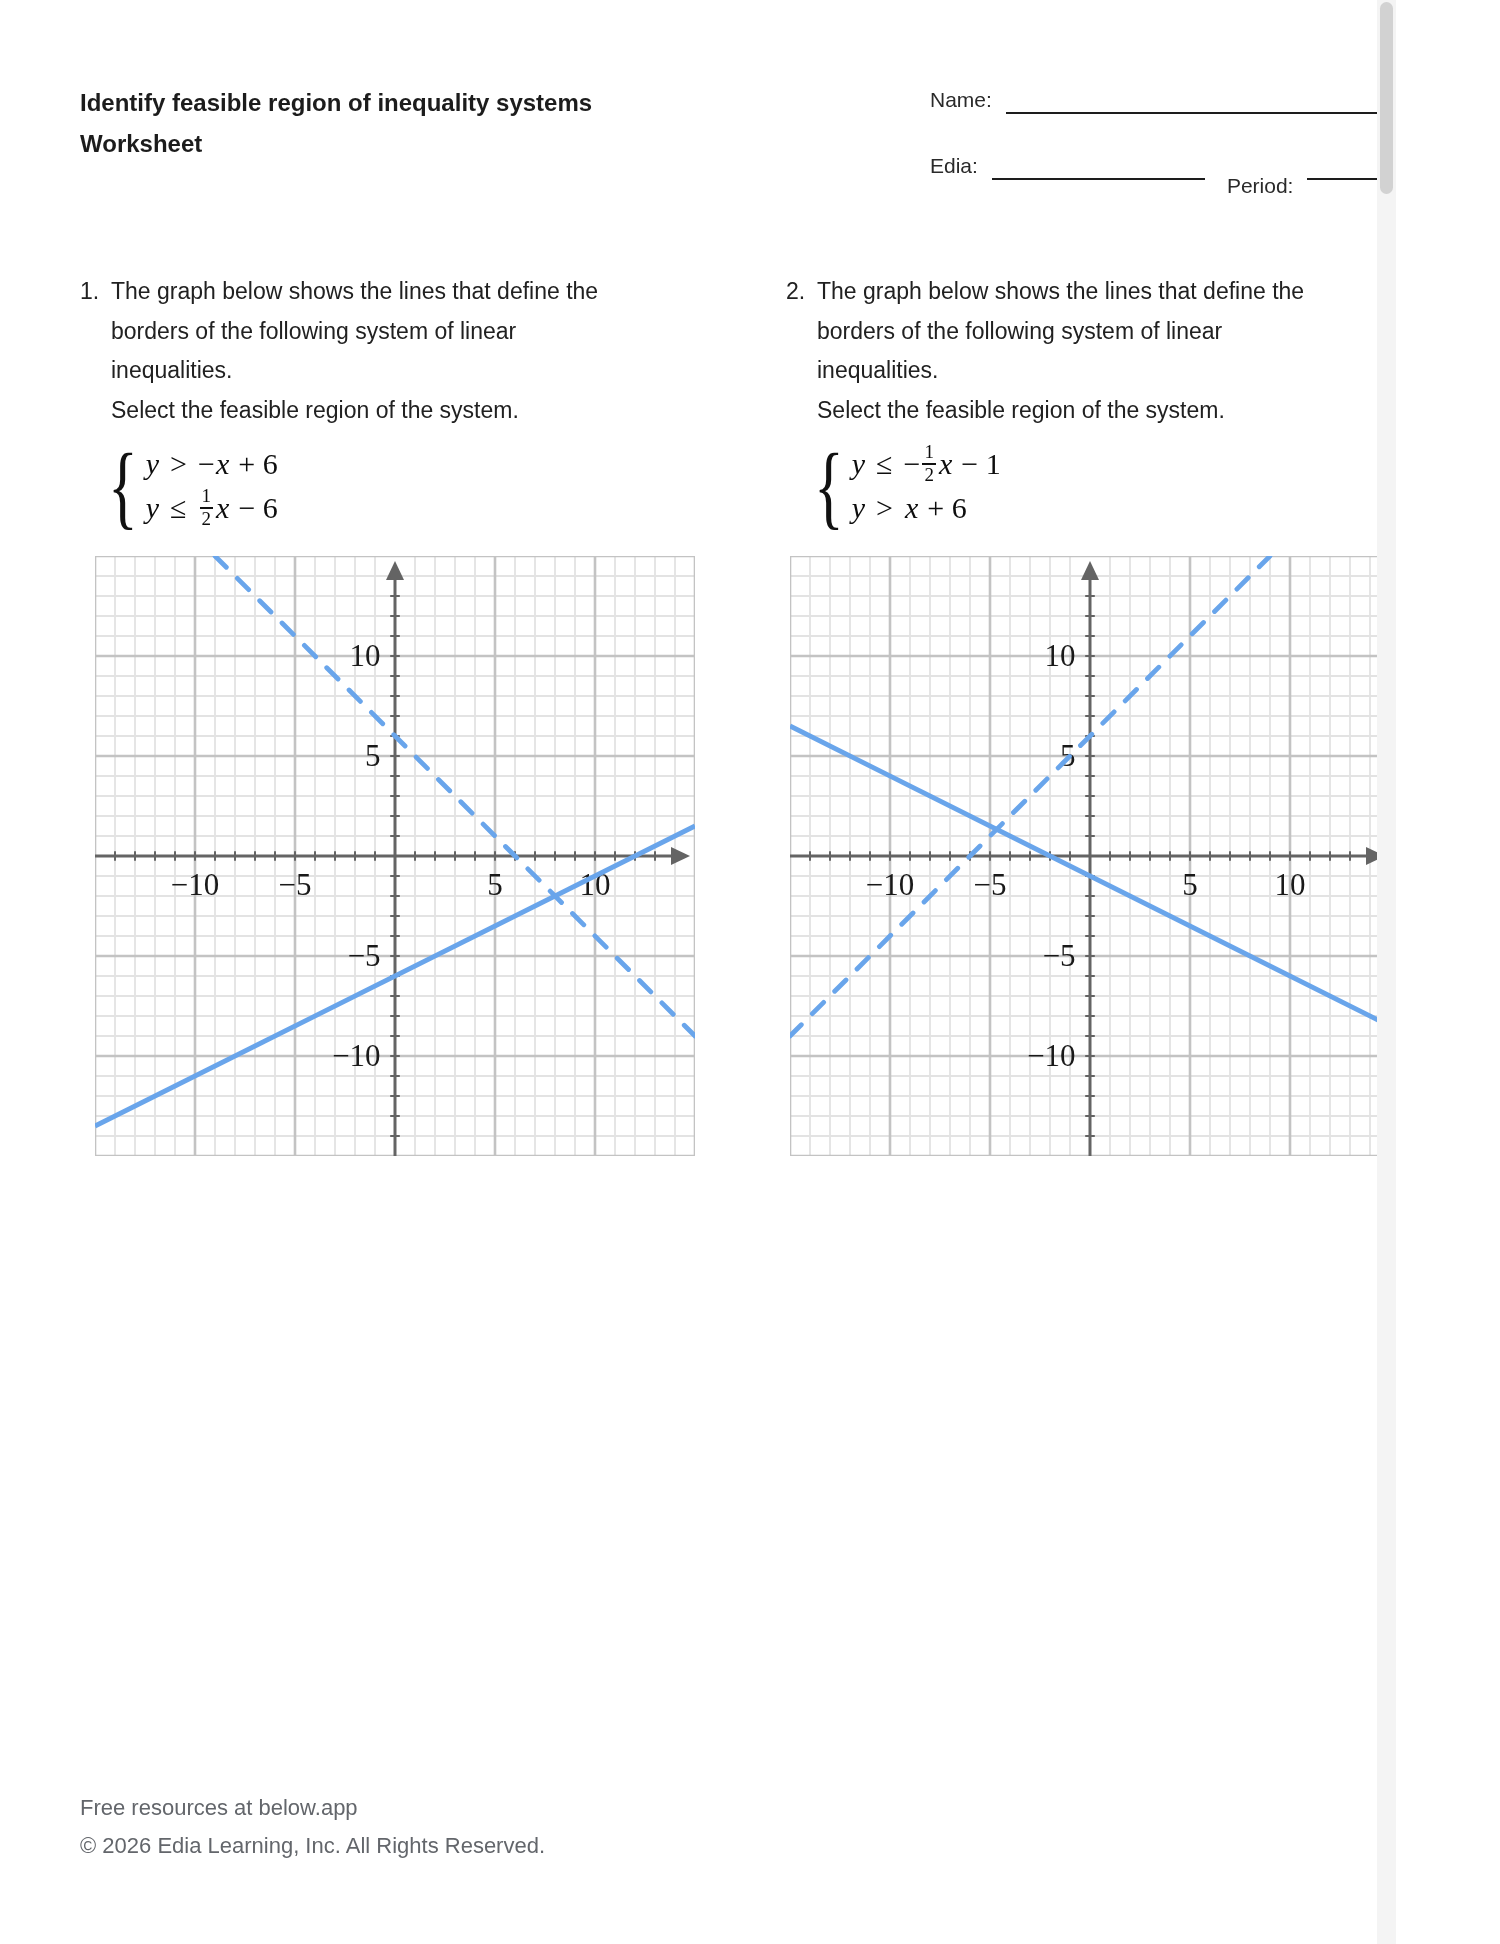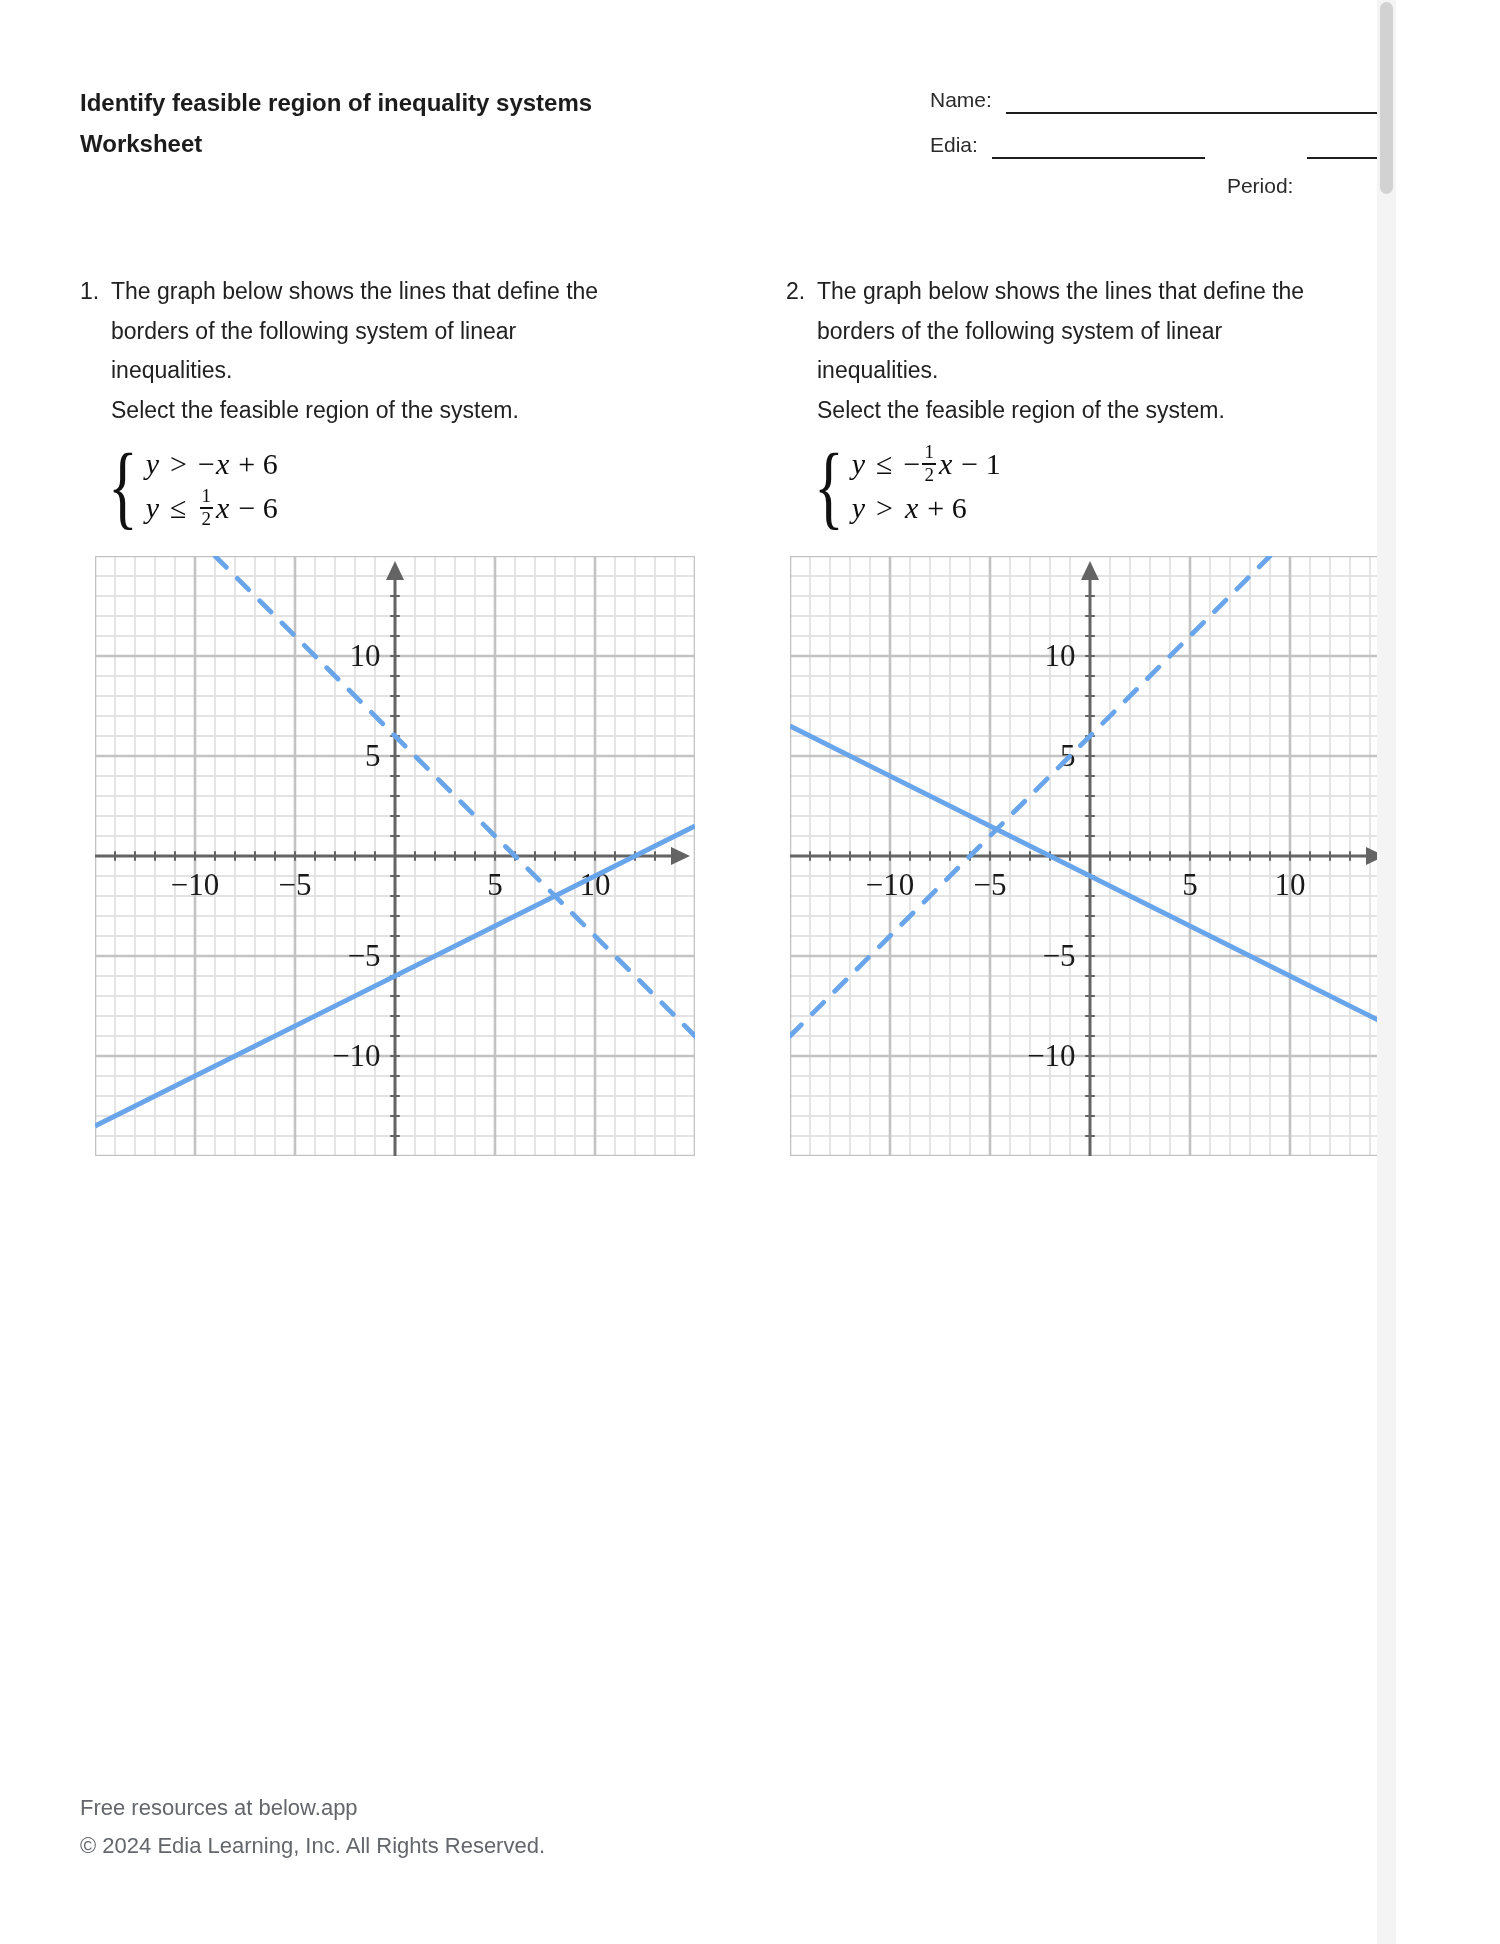--- a/index.html
+++ b/index.html
@@ -2,21 +2,21 @@
 <html style="--blue: #69a5eb; --axis: #646464; --gmajor: #c3c3c3; --gminor: #e3e3e3;"><head>
 <meta charset="utf-8">
 <style>
   html,body{margin:0;padding:0;background:#fff;}
   .page{position:relative;width:1396px;height:1944px;background:#ffffff;
         font-family:"Liberation Sans",sans-serif;color:#212121;overflow:hidden;}
 
   
   .title{position:absolute;left:80px;top:82px;font-size:24px;font-weight:700;
          line-height:41px;color:#1c1c1c;}
-  .field-row{position:absolute;display:flex;align-items:flex-start;font-size:21px;color:#2a2a2a;}
+  .field-row{position:absolute;display:flex;align-items:center;font-size:21px;color:#2a2a2a;}
   .row-name{left:930px;top:88px;width:470px;}
   .row-date{left:930px;top:133px;width:470px;}
   .flabel{white-space:nowrap;padding-bottom:2px;}
   .fline{border-bottom:2px solid #1d1d1d;height:24px;}
   .fline.grow{flex:1;}
   .fline.date{width:213px;margin-left:14px;}
   .fline.name{margin-left:14px;}
   .plabel{margin-left:22px;margin-top:41px;}
   .fline.period{flex:1;margin-left:14px;}
 
@@ -191,20 +191,20 @@
     <text class="ticklabel" x="-0.72" y="-9.5" text-anchor="end">10</text>
     <text class="ticklabel" x="-0.72" y="-4.5" text-anchor="end">5</text>
     <text class="ticklabel" x="-0.72" y="5.5" text-anchor="end">−5</text>
     <text class="ticklabel" x="-0.72" y="10.5" text-anchor="end">−10</text>
     <polyline class="bline dashed" points="-15,9 9,-15"></polyline>
     <polyline class="bline" points="-15,-6.5 15,8.5"></polyline>
   </svg>
 
   <div class="footer">
     <div>Free resources at below.app</div>
-    <div>© 2024 Edia Learning, Inc. All Rights Reserved.</div>
+    <div>© 2026 Edia Learning, Inc. All Rights Reserved.</div>
   </div>
 
   <div class="sb-track">
     <div class="sb-thumb"></div>
   </div>
 
 </div>
 
 </body></html>

